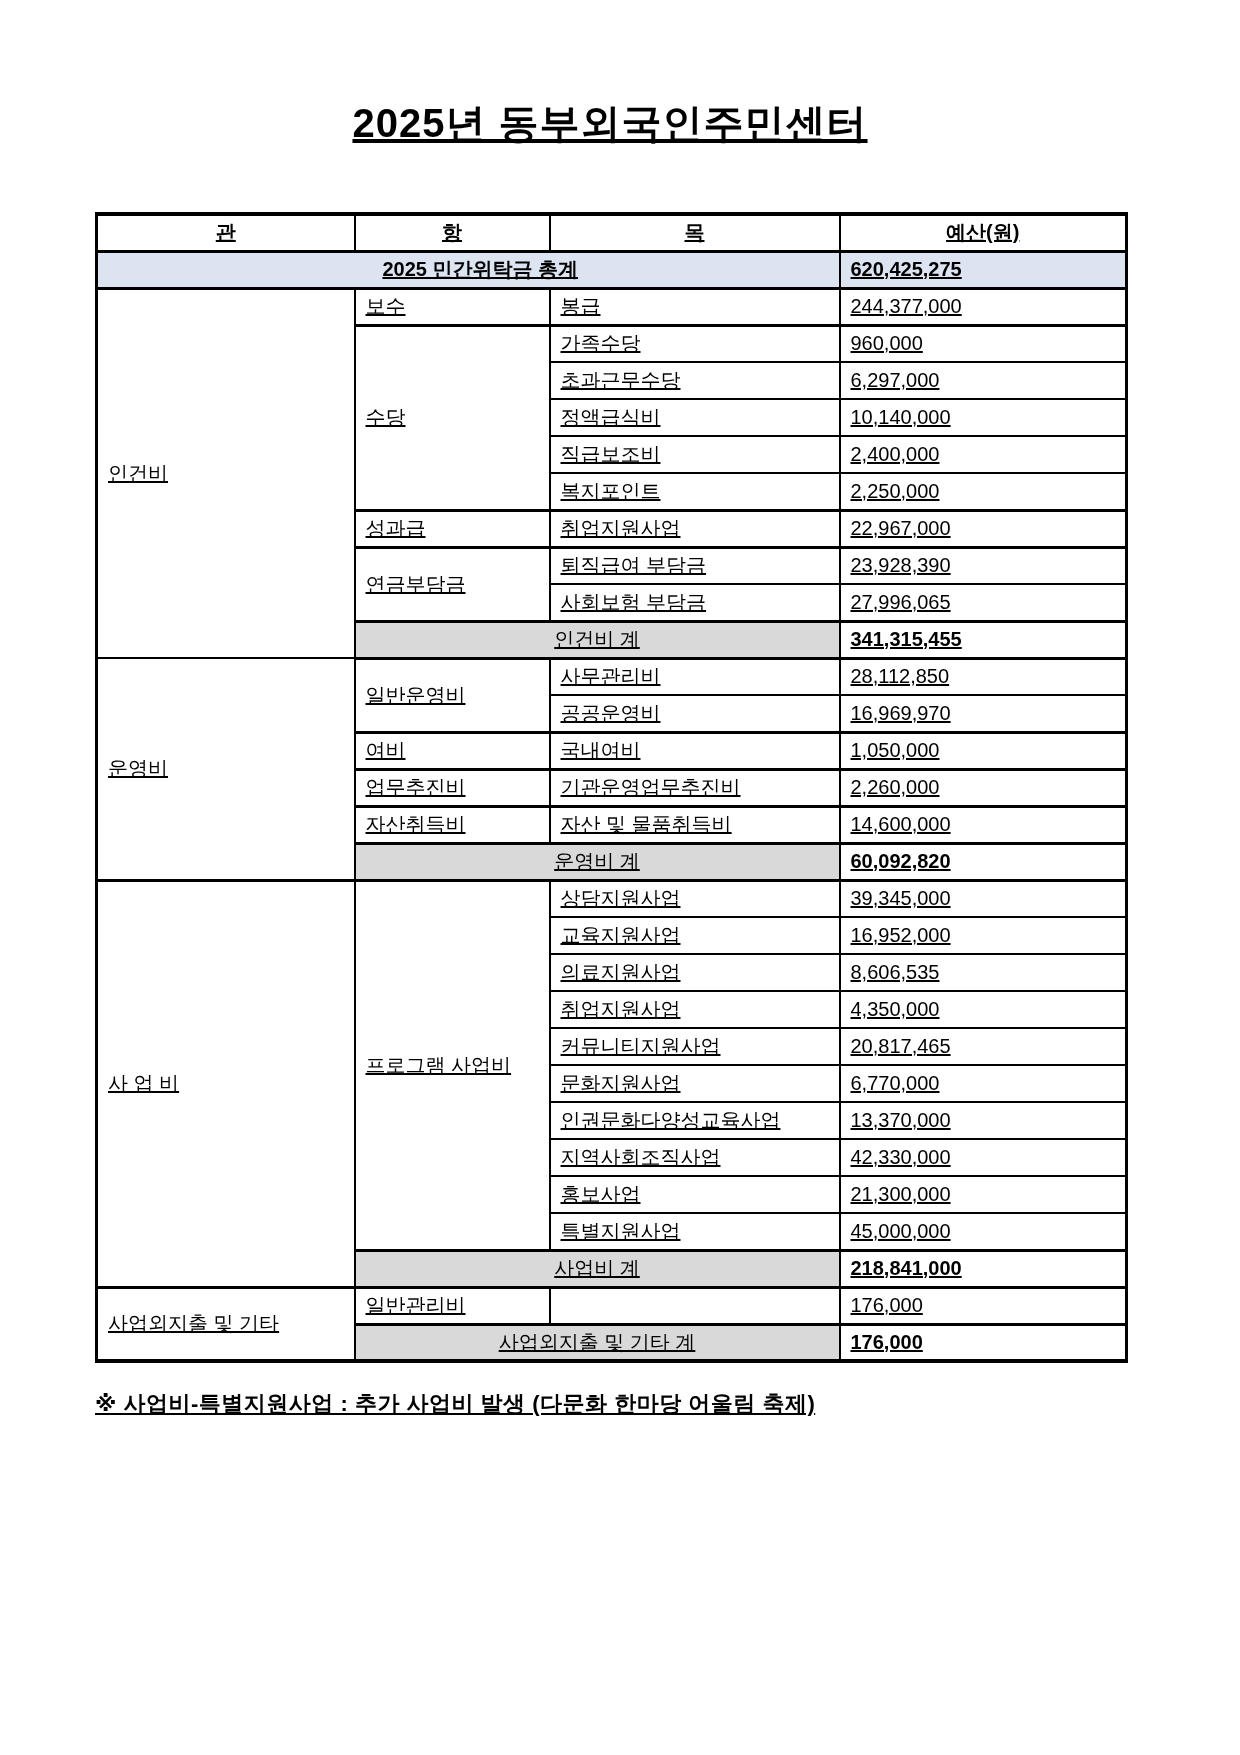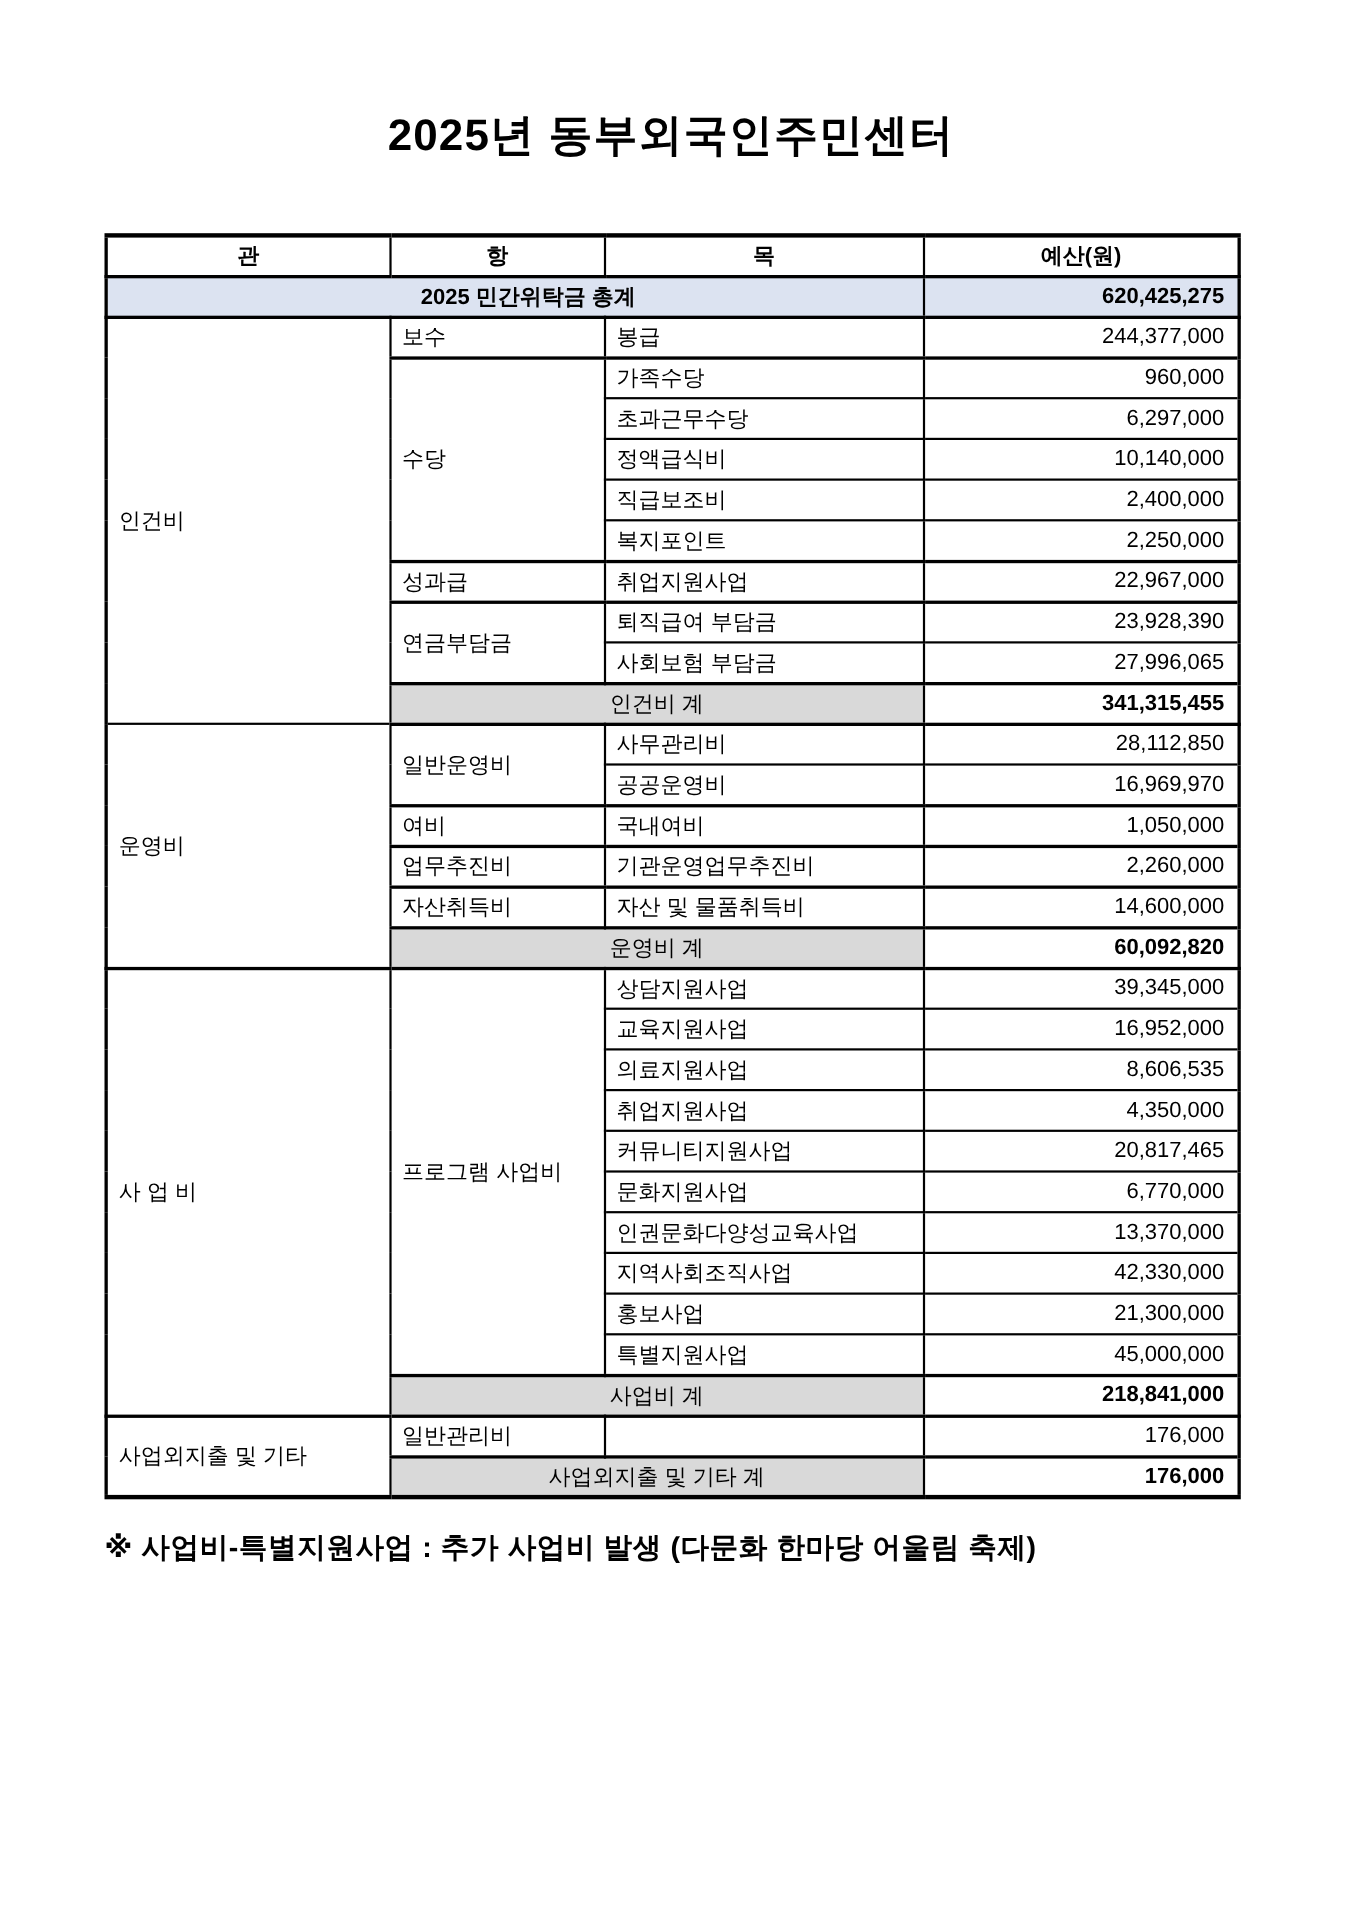--- a/index.html
+++ b/index.html
@@ -3,21 +3,21 @@
 <meta charset="utf-8">
 <style>
   * { box-sizing: border-box; }
   html, body { margin: 0; padding: 0; }
   body {
     width: 1240px; height: 1755px;
     background: #ffffff;
     font-family: "Liberation Sans", "DejaVu Sans", sans-serif;
     color: #000;
   }
-  .page { width: 1240px; height: 1755px; overflow: hidden; }
+  .page { width: 1240px; height: 1755px; overflow: hidden; text-decoration: underline; }
   .content { width: 1030px; margin-left: 95px; }
 
   .doc-title {
     padding-top: 92px;
     text-align: center;
     font-size: 40px;
     font-weight: 800;
     line-height: 62px;
     letter-spacing: 1px;
     margin-bottom: 58px;
@@ -39,21 +39,21 @@
   .tbl th {
     font-weight: bold;
     text-align: center;
     border-top: 4px solid #000;
     border-bottom: 3.5px solid #000;
   }
   .tbl th:first-child { border-left: 3.5px solid #000; }
   .tbl th:last-child, .tbl td:last-child { border-right: 3.5px solid #000; }
 
   td.gwan, td.hang, td.mok { text-align: left; }
-  td.num { text-align: right; padding-right: 12px; }
+  td.num { text-align: left; padding-right: 12px; }
 
   
   td.bl { border-left: 3.5px solid #000; }   
   td.bt { border-top: 3.5px solid #000; }    
   td.sb { border-bottom: 3.5px solid #000; } 
   td.bb { border-bottom: 4px solid #000; }   
 
   tr.total-row td {
     background: var(--total-bg, #dce3f1);
     font-weight: bold;
@@ -62,21 +62,21 @@
   tr.total-row td.total-label { text-align: center; padding-left: 34px; }
 
   td.sub-label {
     background: var(--subtotal-bg, #d9d9d9);
     text-align: center;
   }
   td.sub-num { font-weight: bold; }
 
   .footnote {
     margin-top: 26px;
-    font-size: 26px;
+    font-size: 22px;
     font-weight: bold;
     letter-spacing: 0.5px;
   }
 </style>
 </head>
 <body>
 
 <div class="page">
   <div class="content">
 

